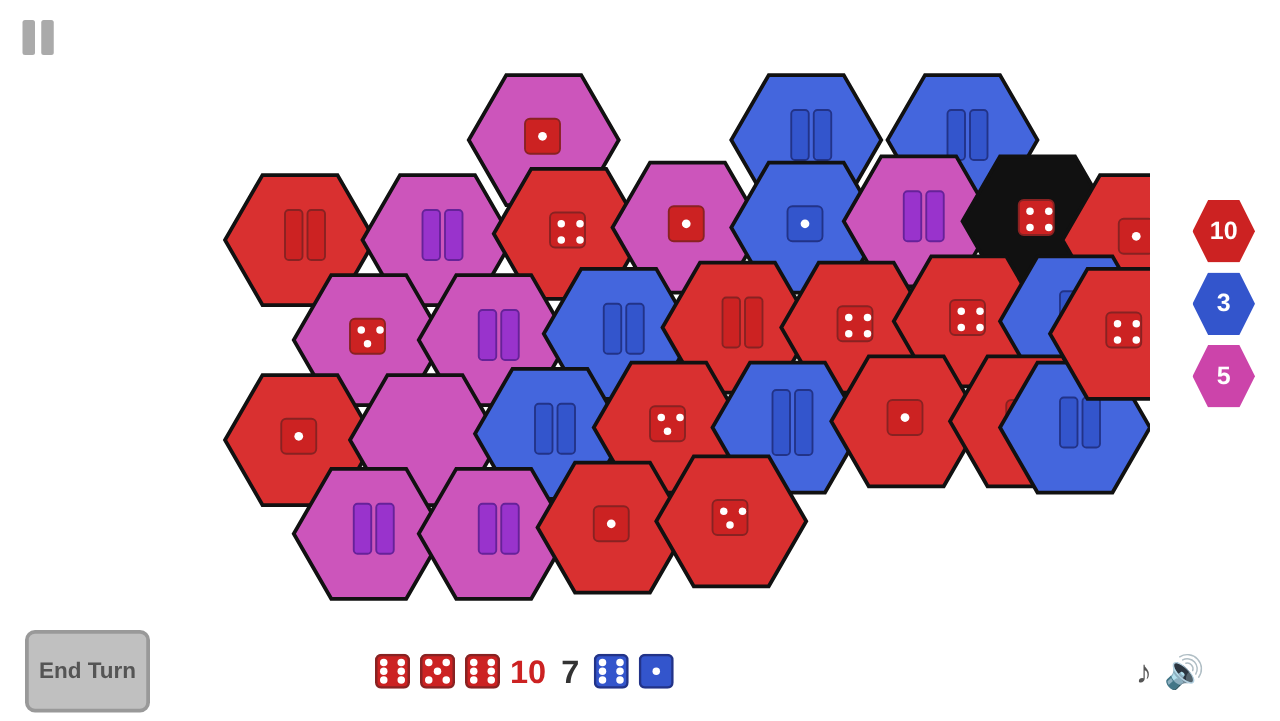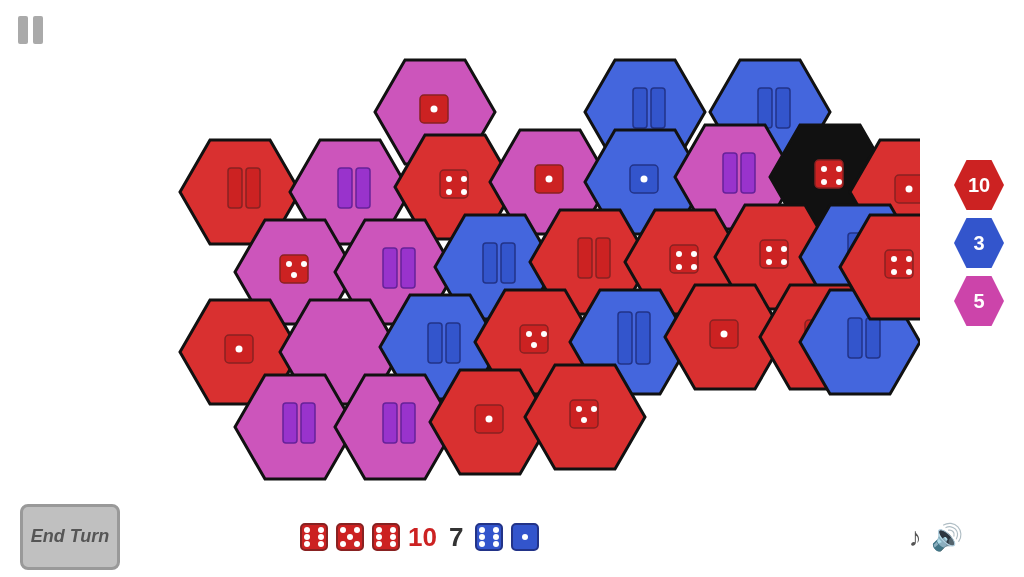--- a/index.html
+++ b/index.html
@@ -52,21 +52,20 @@
       border-radius: 8px;
       font-size: 18px;
       font-weight: bold;
       color: #555;
       cursor: pointer;
       display: flex;
       align-items: center;
       justify-content: center;
       text-align: center;
       line-height: 1.2;
-      font-style: italic;
     }
 
     #score-area {
       display: flex;
       align-items: center;
       gap: 8px;
       margin-left: 180px;
     }
 
     .score-num {

